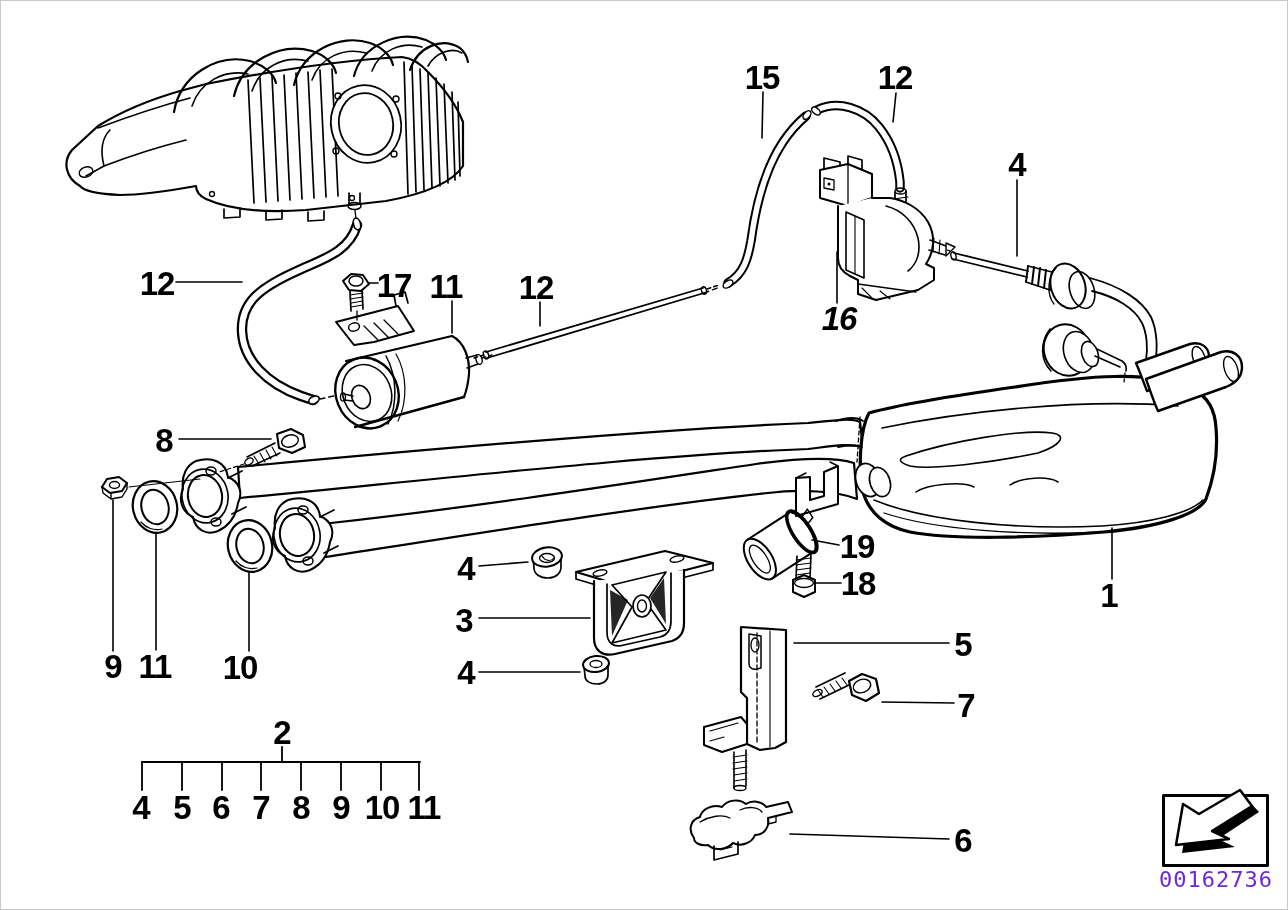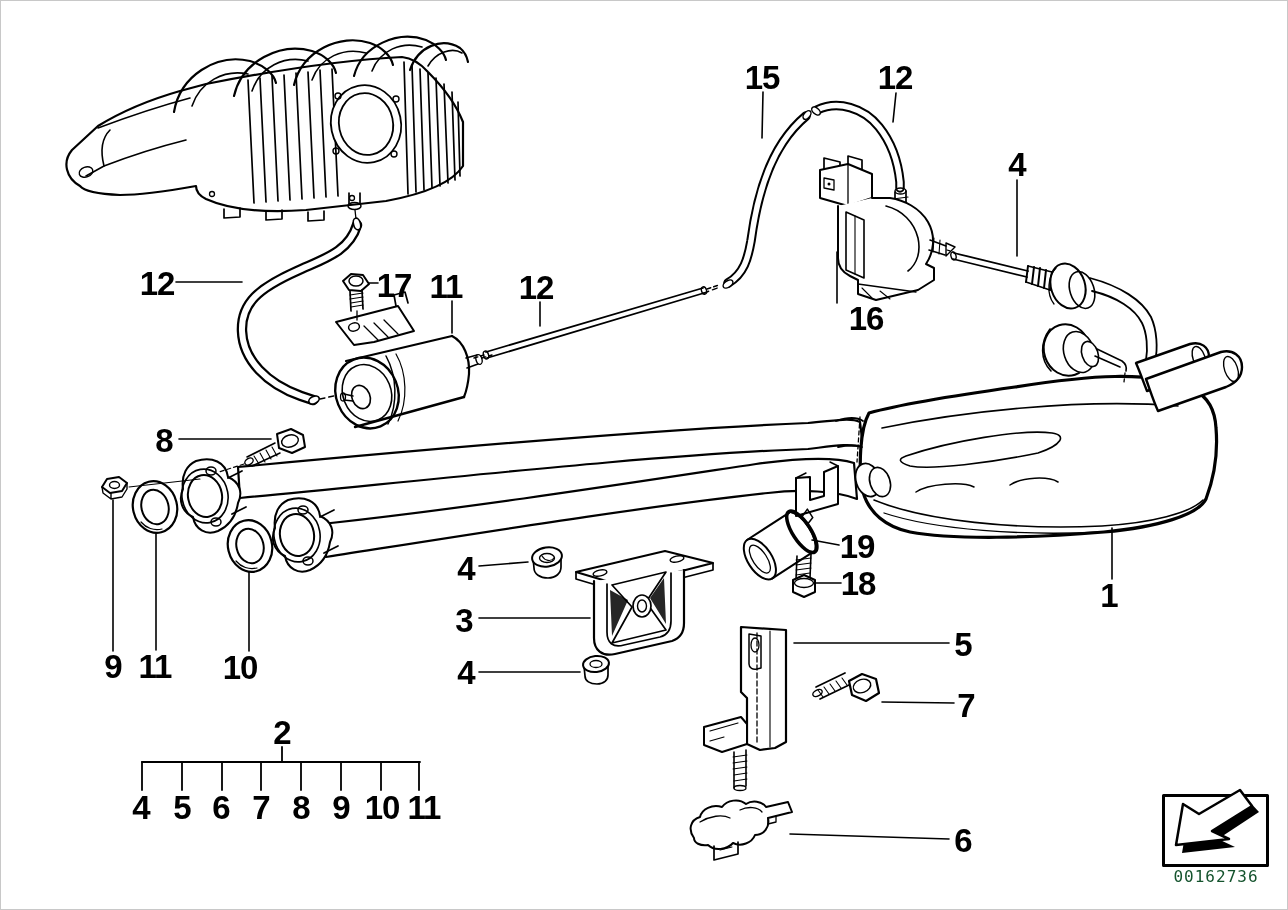--- a/index.html
+++ b/index.html
@@ -11,21 +11,21 @@
   svg.art { position:absolute; left:0; top:0; }
   svg.art * { vector-effect:none; }
   .callout {
     position:absolute; transform:translate(-50%,-50%);
     font-family:"Liberation Sans", sans-serif; font-weight:700;
     font-size:33px; line-height:1; color:#000; white-space:nowrap;
     letter-spacing:-1px;
   }
   .image-id {
     position:absolute; left:1158px; top:867px; width:116px; text-align:center;
-    font-family:"DejaVu Sans Mono", monospace; font-size:16px; color:#14532d;
+    font-family:"DejaVu Sans Mono", monospace; font-size:22px; color:#6d28d9;
     letter-spacing:1px;
   }
 </style>
 </head>
 <body>
 
 <div class="stage">
 
 <svg class="art" width="1288" height="910" viewBox="0 0 1288 910" fill="none" stroke="#000" stroke-width="2" stroke-linecap="round" stroke-linejoin="round">
 
@@ -363,21 +363,21 @@
       <path fill="#000" stroke="none" d="M 1182,853 L 1189,812 L 1205,822 L 1246,798 L 1259,812 L 1218,839 L 1235,847 Z"></path>
       <path fill="#fff" stroke-width="2.5" d="M 1176,845 L 1183,804 L 1199,814 L 1240,790 L 1252,806 L 1212,831 L 1229,839 Z"></path>
     </g>
   </g>
 </svg>
 
 <div id="callouts">
       <div class="callout" style="left: 762px; top: 77px;">15</div>
       <div class="callout" style="left: 895px; top: 77px;">12</div>
       <div class="callout" style="left: 1017px; top: 164px;">4</div>
-      <div class="callout" style="left: 866px; top: 318px;">16</div>
+      <div class="callout" style="left: 839px; top: 318px; font-style: italic;">16</div>
       <div class="callout" style="left: 157px; top: 283px;">12</div>
       <div class="callout" style="left: 394px; top: 285px;">17</div>
       <div class="callout" style="left: 446px; top: 286px;">11</div>
       <div class="callout" style="left: 536px; top: 287px;">12</div>
       <div class="callout" style="left: 164px; top: 440px;">8</div>
       <div class="callout" style="left: 113px; top: 666px;">9</div>
       <div class="callout" style="left: 155px; top: 666px;">11</div>
       <div class="callout" style="left: 240px; top: 667px;">10</div>
       <div class="callout" style="left: 466px; top: 568px;">4</div>
       <div class="callout" style="left: 464px; top: 620px;">3</div>

